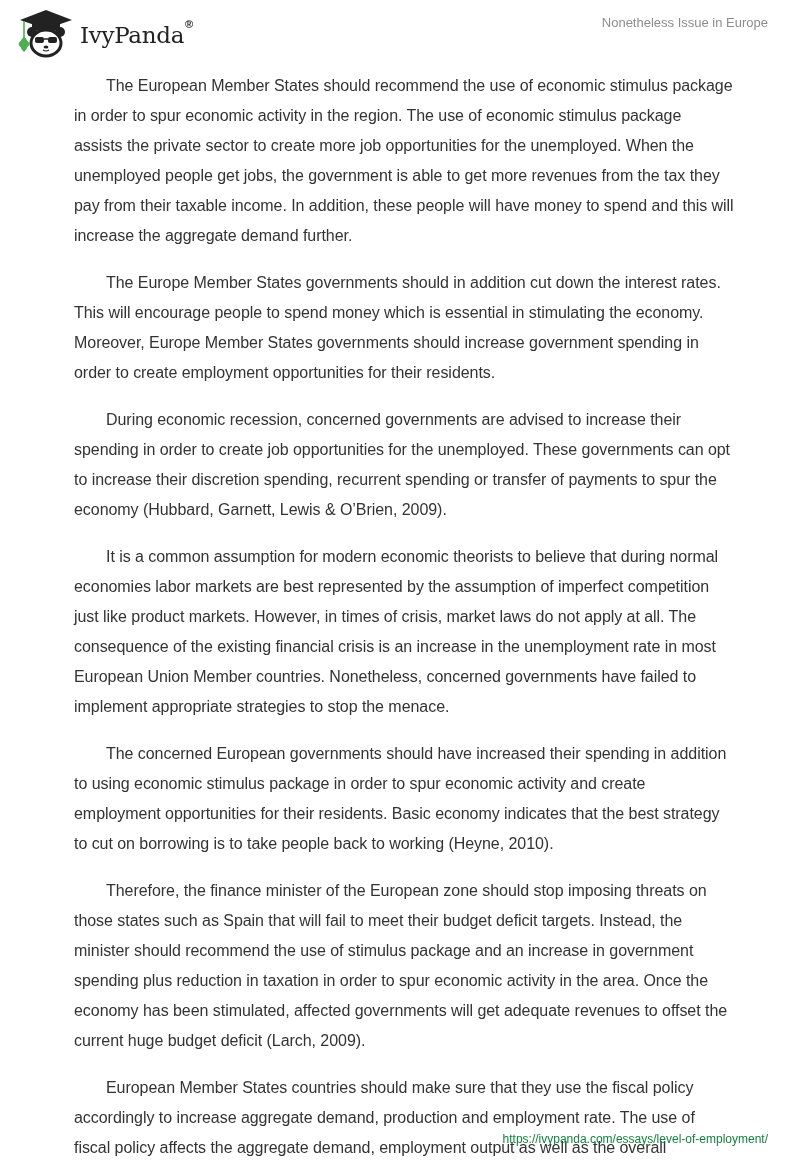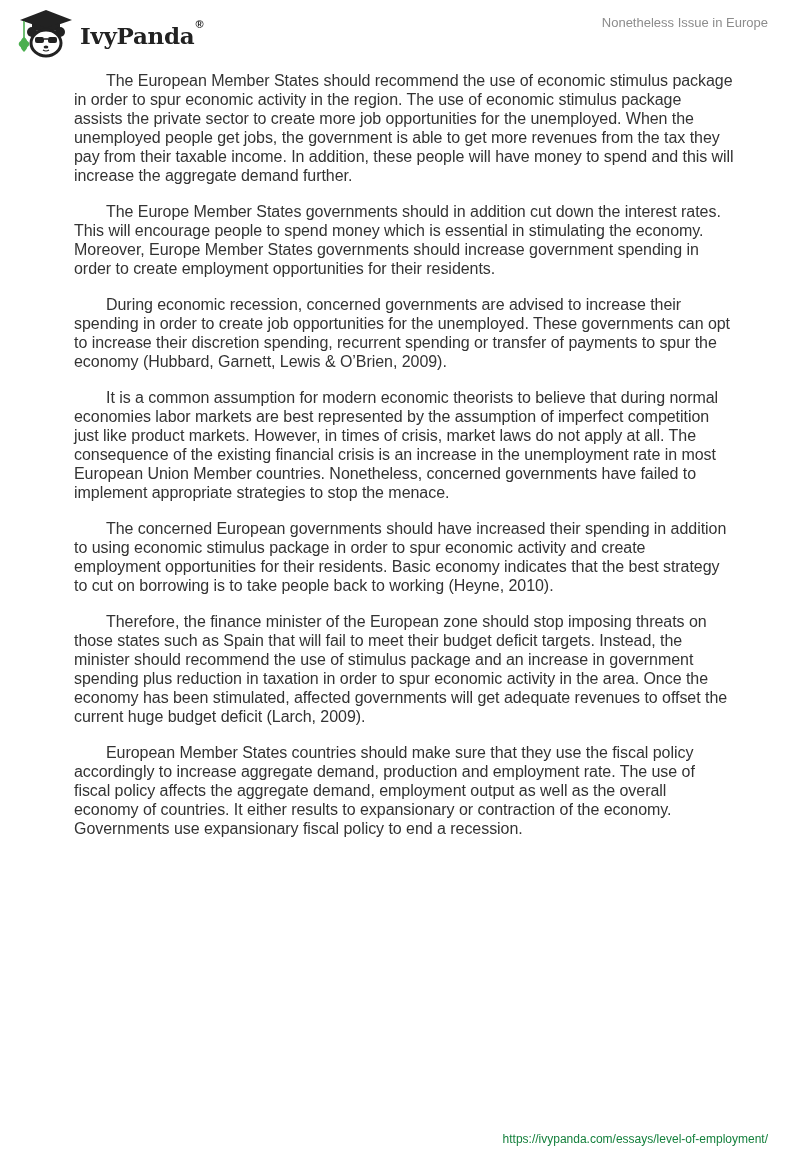--- a/index.html
+++ b/index.html
@@ -29,21 +29,21 @@
       align-items: center;
       text-decoration: none;
     }
     .logo-icon {
       width: 60px;
       height: 50px;
       display: block;
     }
     .logo-text {
       font-family: "DejaVu Serif", "Liberation Serif", serif;
-      font-weight: bold;
+      font-weight: normal;
       font-size: 23px;
       color: #222222;
       margin-left: 4px;
       letter-spacing: -0.3px;
       position: relative;
       top: 2px;
     }
     .logo-reg {
       font-family: "Liberation Sans", sans-serif;
       font-size: 11px;
@@ -62,21 +62,21 @@
     }
     .content {
       position: absolute;
       left: 74px;
       top: 71px;
       width: 660px;
     }
     .content p {
       margin: 0 0 17px 0;
       font-size: 16px;
-      line-height: 19px;
+      line-height: 30px;
       color: #333333;
       text-indent: 32px;
       letter-spacing: -0.05px;
     }
     .footer-url {
       position: absolute;
       right: 32px;
       top: 1132px;
       font-size: 12px;
       color: #15803d;

